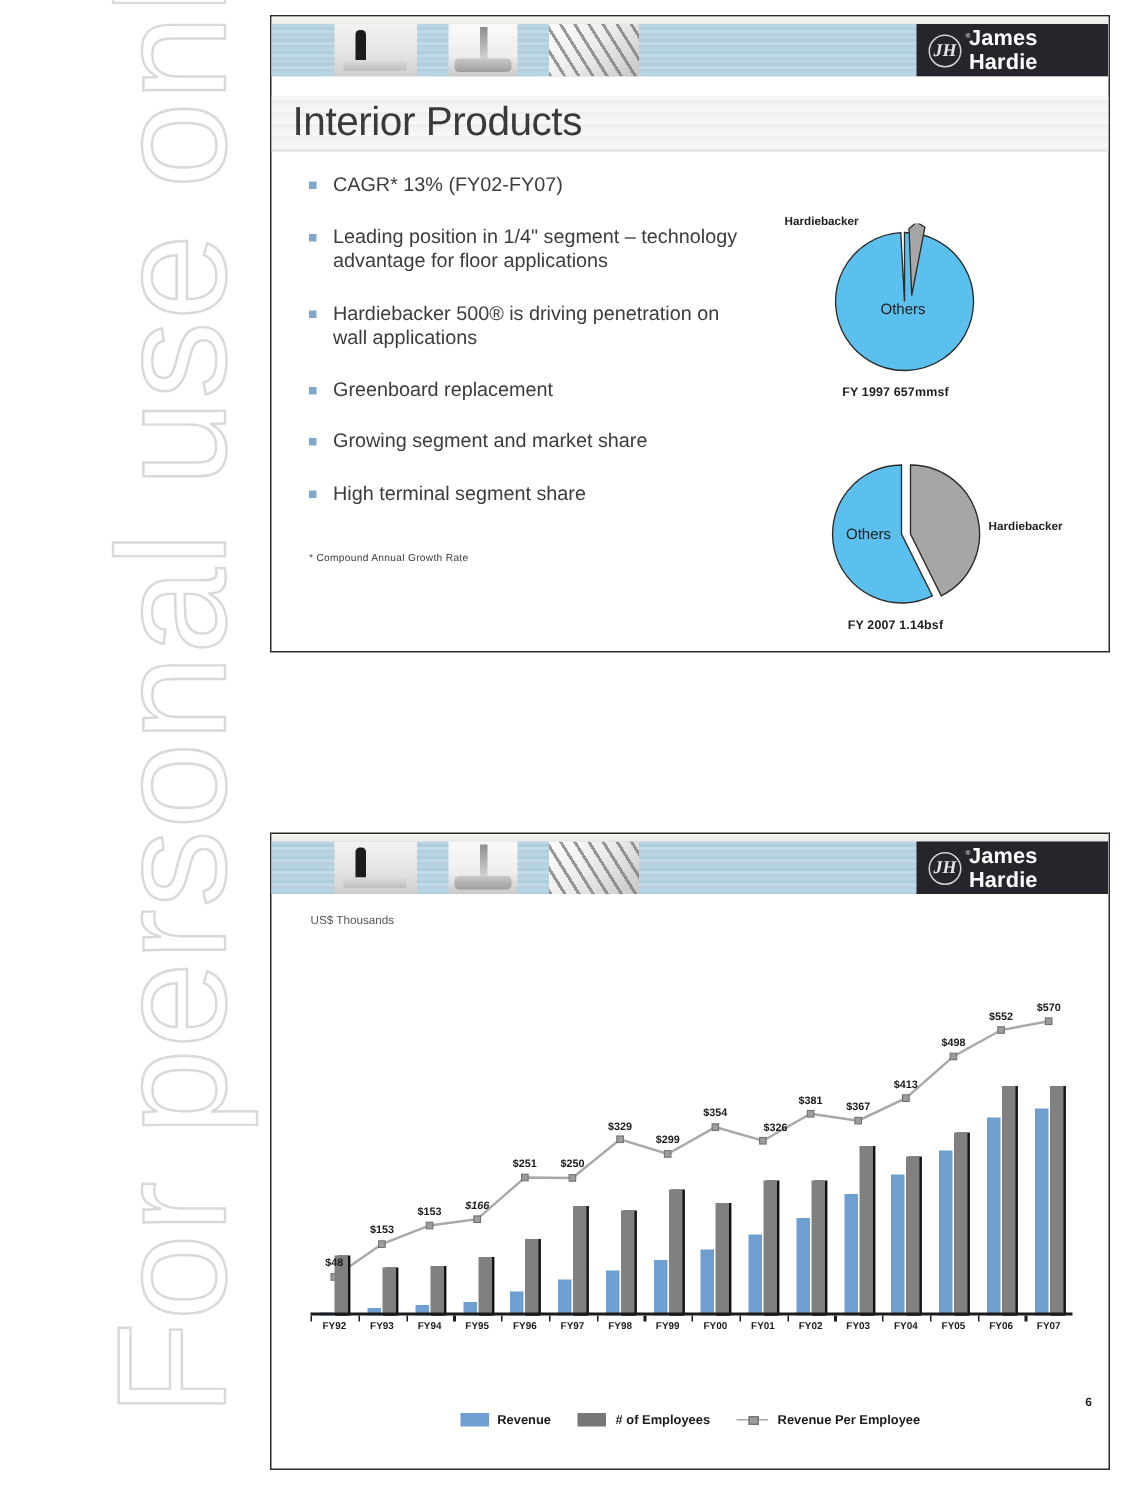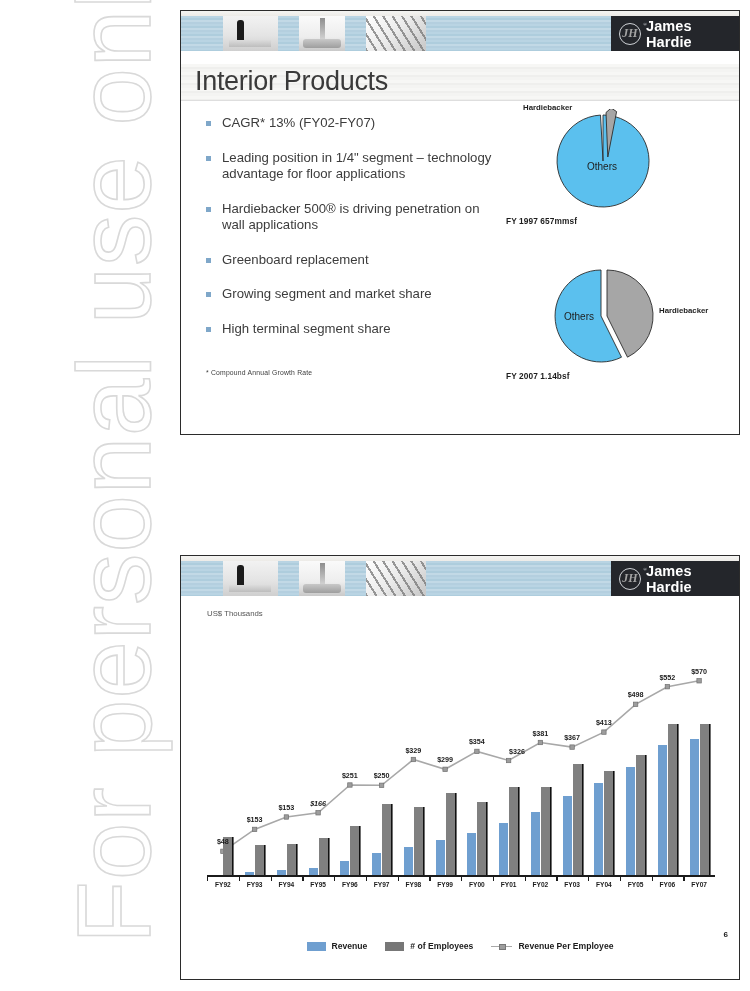--- a/index.html
+++ b/index.html
@@ -66,21 +66,21 @@
 
   .logo-box{
     position:absolute;right:0;top:5px;height:35px;width:128px;
     background:#24262b;display:flex;align-items:center;gap:5px;
     padding-left:8px;box-sizing:border-box;
   }
   .logo-mark{
     width:20px;height:20px;border:1.5px solid #cfd2d6;border-radius:50%;
     display:flex;align-items:center;justify-content:center;
     font-family:"Liberation Serif", serif;font-style:italic;
-    font-size:12px;font-weight:700;color:#a3a3a3;flex:none;
+    font-size:12px;font-weight:700;color:#e5e5e5;flex:none;
     position:relative;
   }
   .logo-mark::after{content:"®";position:absolute;right:-7px;top:-2px;font-size:5px;font-style:normal;color:#cfd2d6;}
   .logo-text{color:#ffffff;font-size:14.5px;font-weight:700;letter-spacing:.1px;}
 
   
   .title-band{
     position:relative;height:36px;width:100%;
     background:
       repeating-linear-gradient(180deg,
@@ -107,23 +107,23 @@
     width:5px;height:5px;background:#7fa7c9;flex:none;
     margin:6px 11px 0 0;
   }
   .footnote{
     position:absolute;left:25px;top:268px;
     font-size:6.8px;color:#3c3c3c;letter-spacing:.2px;
   }
 
   .pies{position:absolute;left:325px;top:0;width:230px;height:349px;}
   .pie-block{position:absolute;width:230px;}
-  .pie-wrap{position:relative;width:230px;height:104px;}
+  .pie-wrap{position:relative;width:230px;height:104px;margin-top:40px;}
   .pie-caption{
-    text-align:left;font-size:8.3px;font-weight:700;color:#1d1d1d;
+    text-align:center;font-size:8.3px;font-weight:700;color:#1d1d1d;
     margin-top:3px;letter-spacing:.1px;
   }
   .pie-label{
     position:absolute;font-size:7.8px;font-weight:700;color:#1d1d1d;
     white-space:nowrap;
   }
   .slice-text{
     position:absolute;font-size:10px;color:#1d1d1d;white-space:nowrap;
   }
   .page-num{

